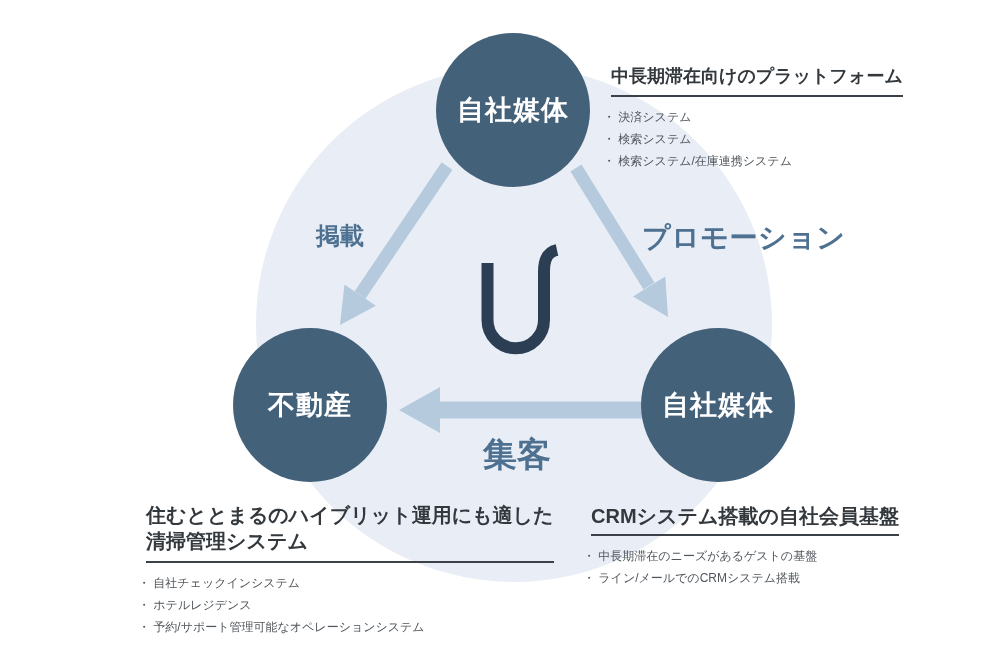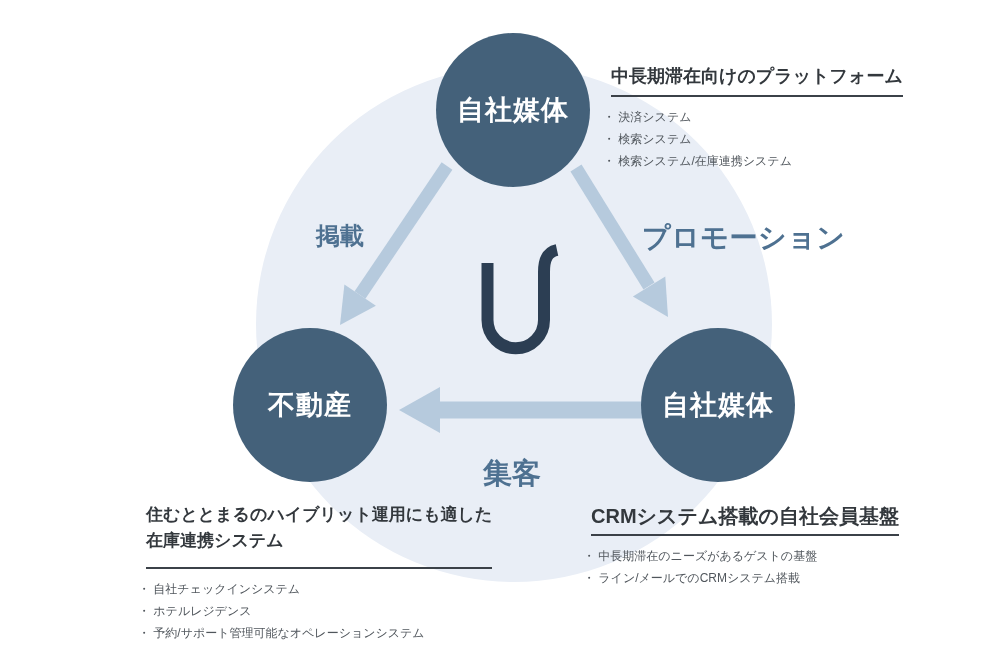--- a/index.html
+++ b/index.html
@@ -29,35 +29,35 @@
   .node-members{left:641px;top:328px;}
 
   .edge-label{
     position:absolute;
     color:var(--edge_label);
     font-weight:bold;
     white-space:nowrap;
   }
   .edge-label-keisai{left:316px;top:220px;font-size:24px;}
   .edge-label-promotion{left:642px;top:219px;font-size:28px;letter-spacing:0.5px;}
-  .edge-label-shukyaku{left:483px;top:454px;font-size:29px;}
+  .edge-label-shukyaku{left:483px;top:432px;font-size:34px;}
 
   .note{position:absolute;}
   .note h3{
     margin:8px;
     width:fit-content;
     color:var(--heading);
     font-weight:bold;
     border-bottom:2px solid var(--underline);
     white-space:nowrap;
   }
   .note-platform{left:603px;top:56px;}
   .note-platform h3{font-size:18px;line-height:24px;padding-bottom:7px;}
   .note-residence{left:138px;top:494px;}
-  .note-residence h3{font-size:17px;line-height:26px;padding-bottom:13px;}
+  .note-residence h3{font-size:20px;line-height:26px;padding-bottom:7px;}
   .note-crm{left:583px;top:496px;}
   .note-crm h3{font-size:20px;line-height:24px;padding-bottom:6px;}
   .note ul{
     list-style:none;
     margin:9px 0 0 0;padding:0;
     color:var(--body_text);
     font-size:12px;line-height:22px;
     white-space:nowrap;
   }
 </style>
@@ -104,21 +104,21 @@
   <div class="note note-platform">
     <h3>中長期滞在向けのプラットフォーム</h3>
     <ul>
       <li>・ 決済システム</li>
       <li>・ 検索システム</li>
       <li>・ 検索システム/在庫連携システム</li>
     </ul>
   </div>
 
   <div class="note note-residence">
-    <h3><span>住むととまるのハイブリット運用にも適した</span><br><span>在庫連携システム</span></h3>
+    <h3><span>住むととまるのハイブリット運用にも適した</span><br><span>清掃管理システム</span></h3>
     <ul>
       <li>・ 自社チェックインシステム</li>
       <li>・ ホテルレジデンス</li>
       <li>・ 予約/サポート管理可能なオペレーションシステム</li>
     </ul>
   </div>
 
   <div class="note note-crm">
     <h3>CRMシステム搭載の自社会員基盤</h3>
     <ul>

